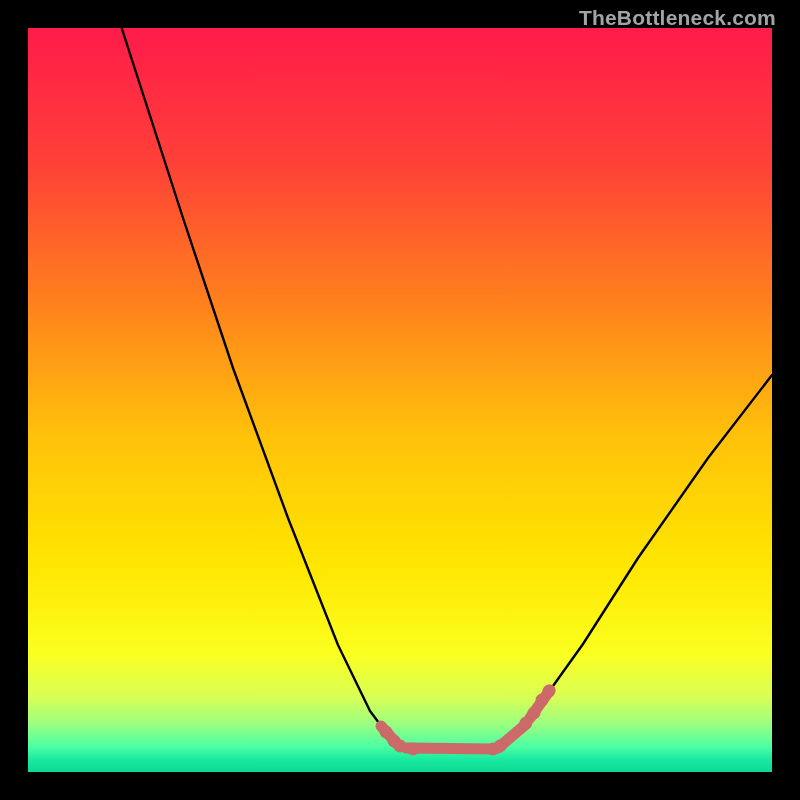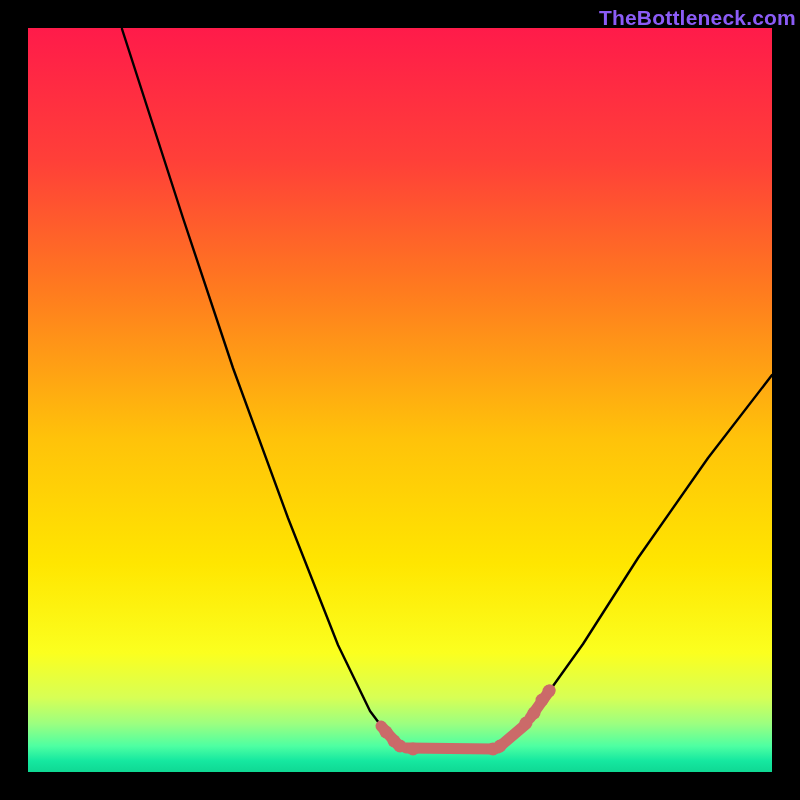--- a/index.html
+++ b/index.html
@@ -21,25 +21,25 @@
   .gradient {
     position: absolute;
     left: 0;
     top: 0;
     width: 744px;
     height: 744px;
   }
   .watermark {
     position: absolute;
     top: 6px;
-    right: 4px;
+    right: 24px;
     font-family: Arial, Helvetica, sans-serif;
     font-size: 21px;
     font-weight: 600;
-    color: #8b5cf6;
+    color: #a3a3a3;
     letter-spacing: 0.2px;
   }
   svg.curve {
     position: absolute;
     left: 0;
     top: 0;
     width: 744px;
     height: 744px;
   }
 </style>

